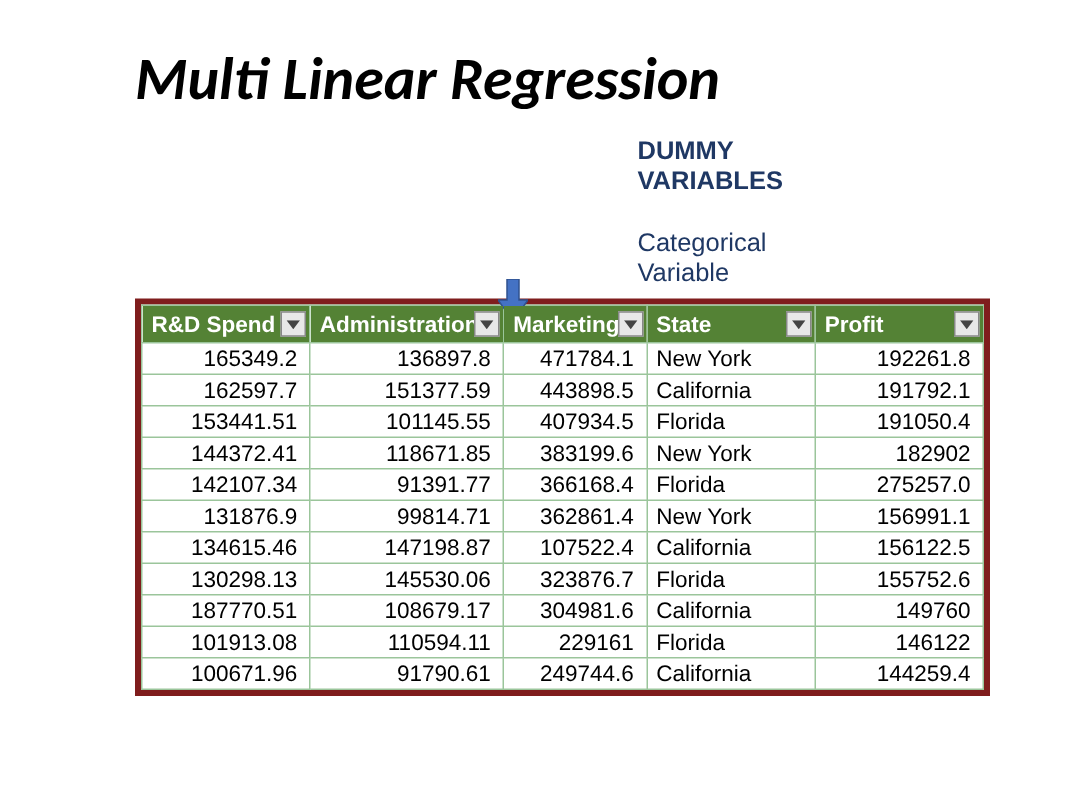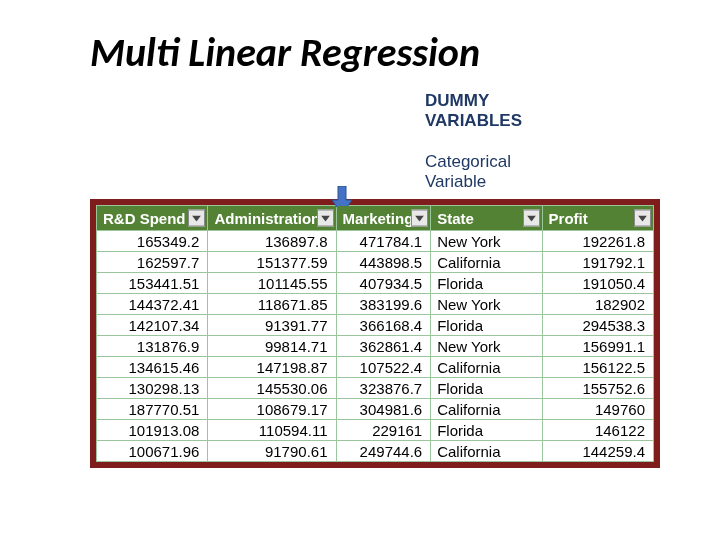--- a/index.html
+++ b/index.html
@@ -46,21 +46,21 @@
     position: absolute;
     left: 332px;
     top: 186px;
     width: 20px;
     height: 28px;
   }
   .arrow svg { display: block; }
 
   .table-wrap {
     margin-top: 8px;
-    border: 6px solid #7f1d1d;
+    border: 4px solid #7f1d1d;
   }
   table {
     border-collapse: collapse;
     width: 100%;
     table-layout: fixed;
   }
   th {
     background: #548235;
     color: #fff;
     font-weight: 700;
@@ -206,21 +206,21 @@
             <td class="num">118671.85</td>
             <td class="num">383199.6</td>
             <td class="txt">New York</td>
             <td class="num">182902</td>
           </tr>
           <tr>
             <td class="num">142107.34</td>
             <td class="num">91391.77</td>
             <td class="num">366168.4</td>
             <td class="txt">Florida</td>
-            <td class="num">294538.3</td>
+            <td class="num">275257.0</td>
           </tr>
           <tr>
             <td class="num">131876.9</td>
             <td class="num">99814.71</td>
             <td class="num">362861.4</td>
             <td class="txt">New York</td>
             <td class="num">156991.1</td>
           </tr>
           <tr>
             <td class="num">134615.46</td>

